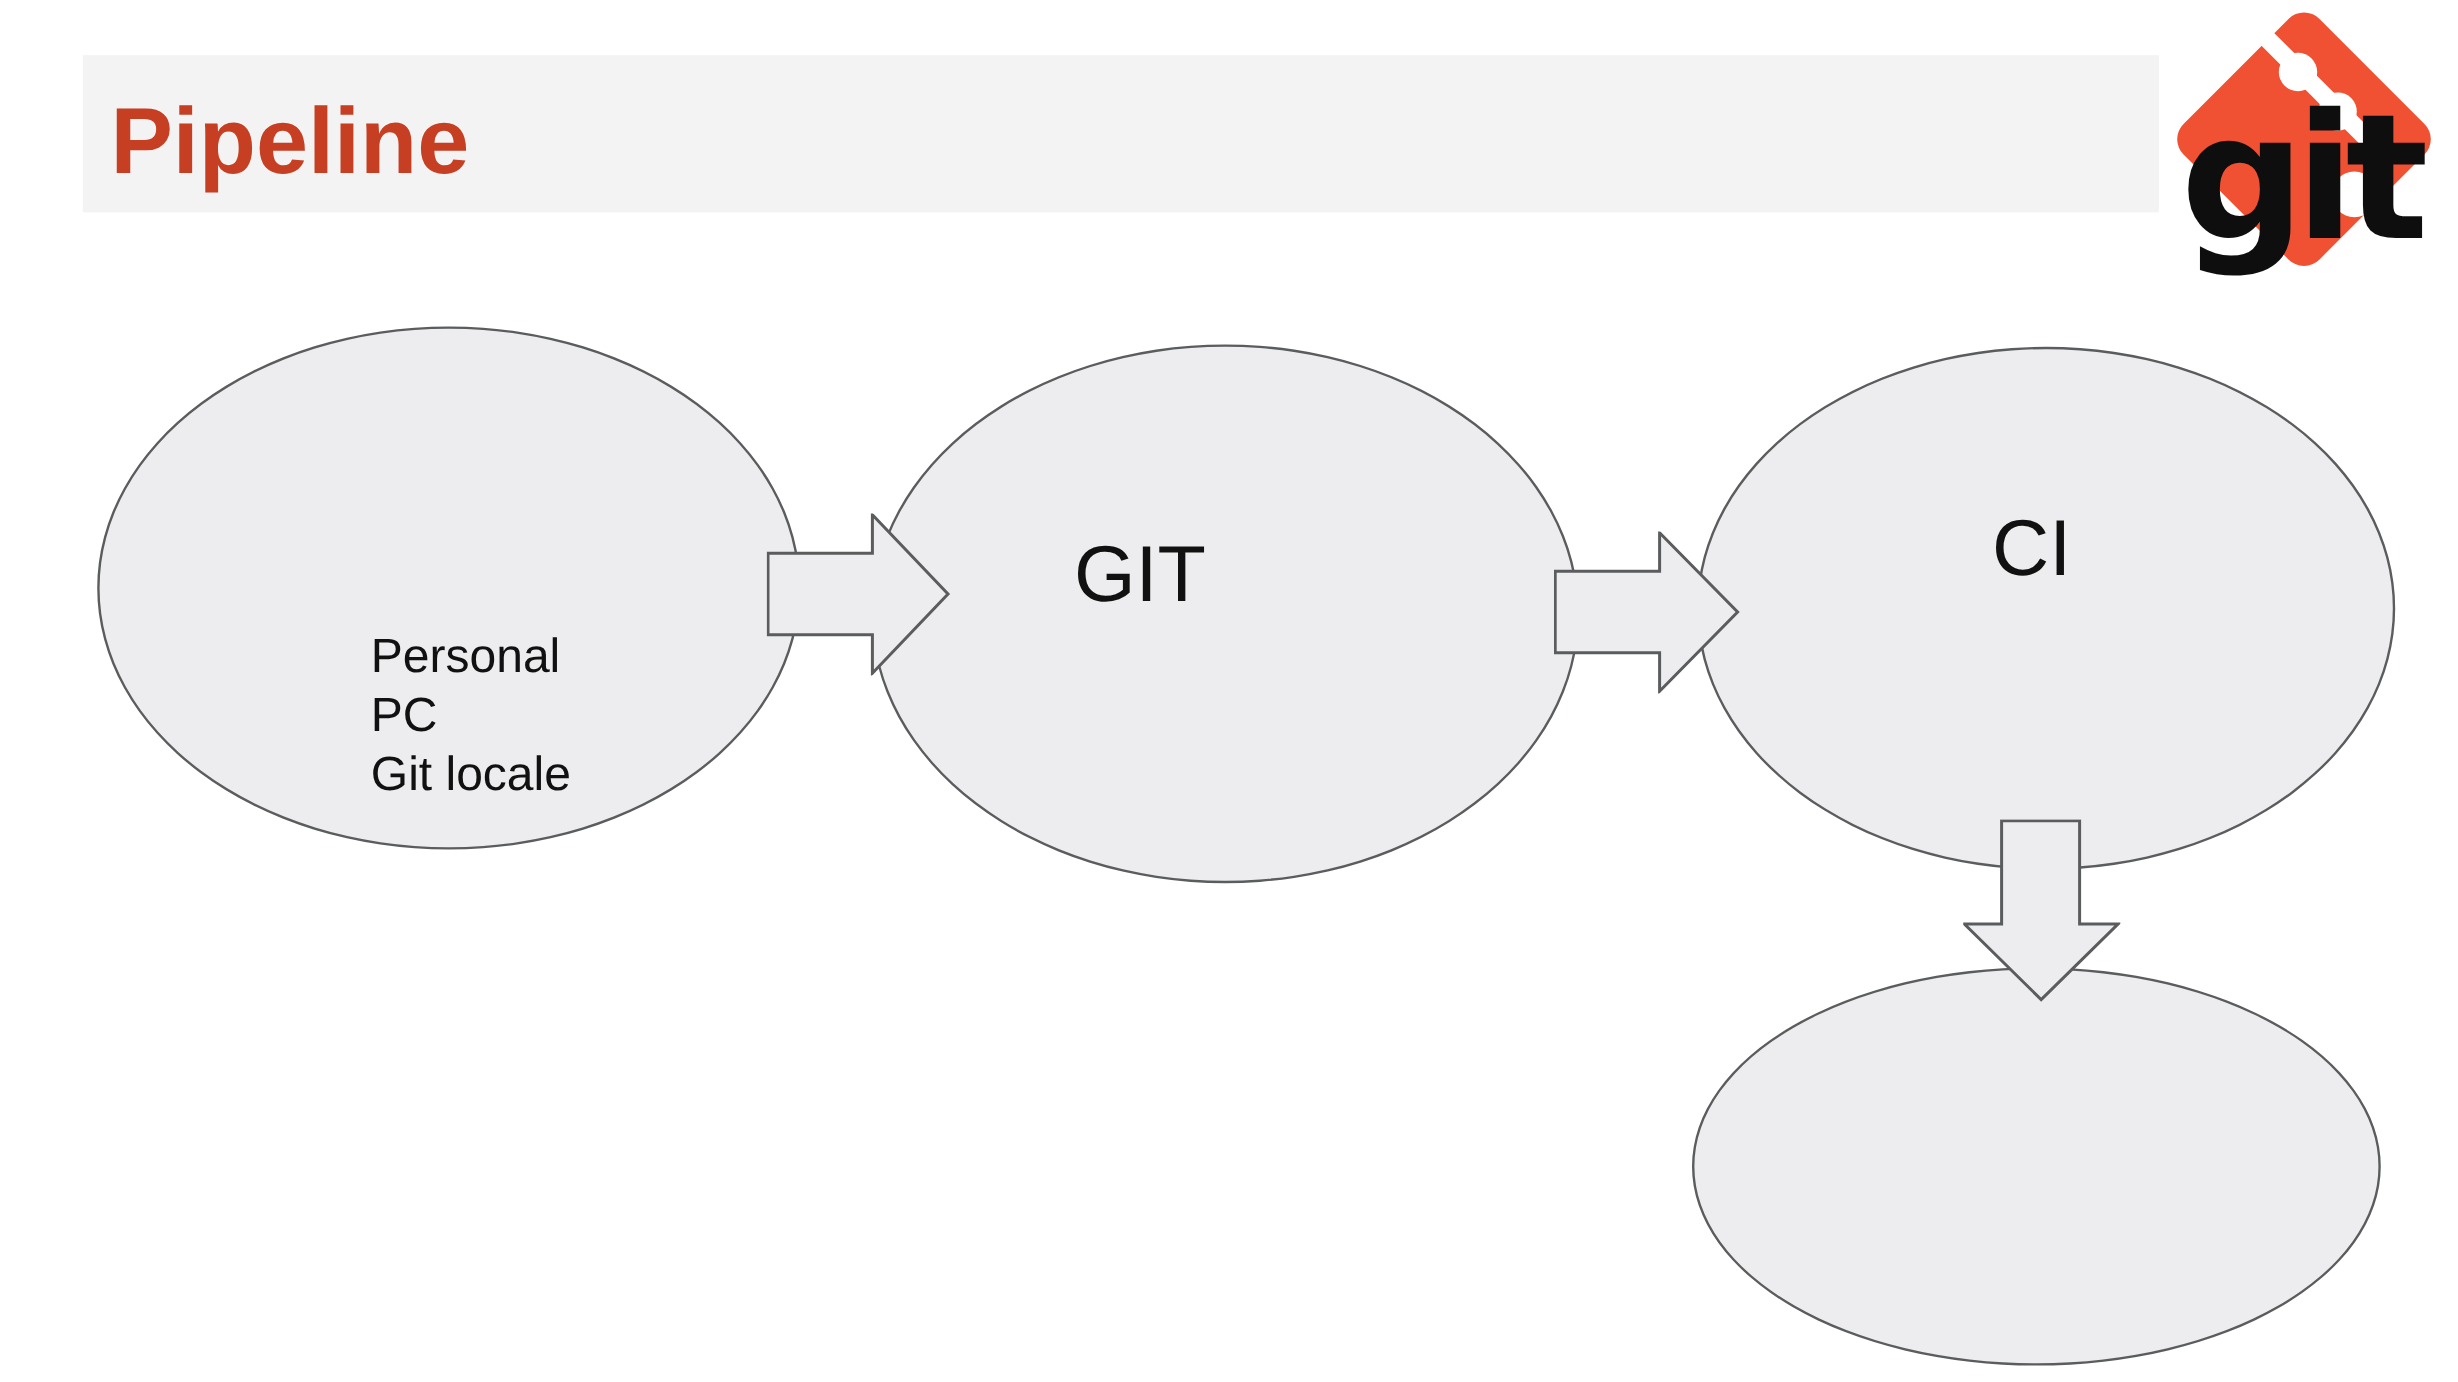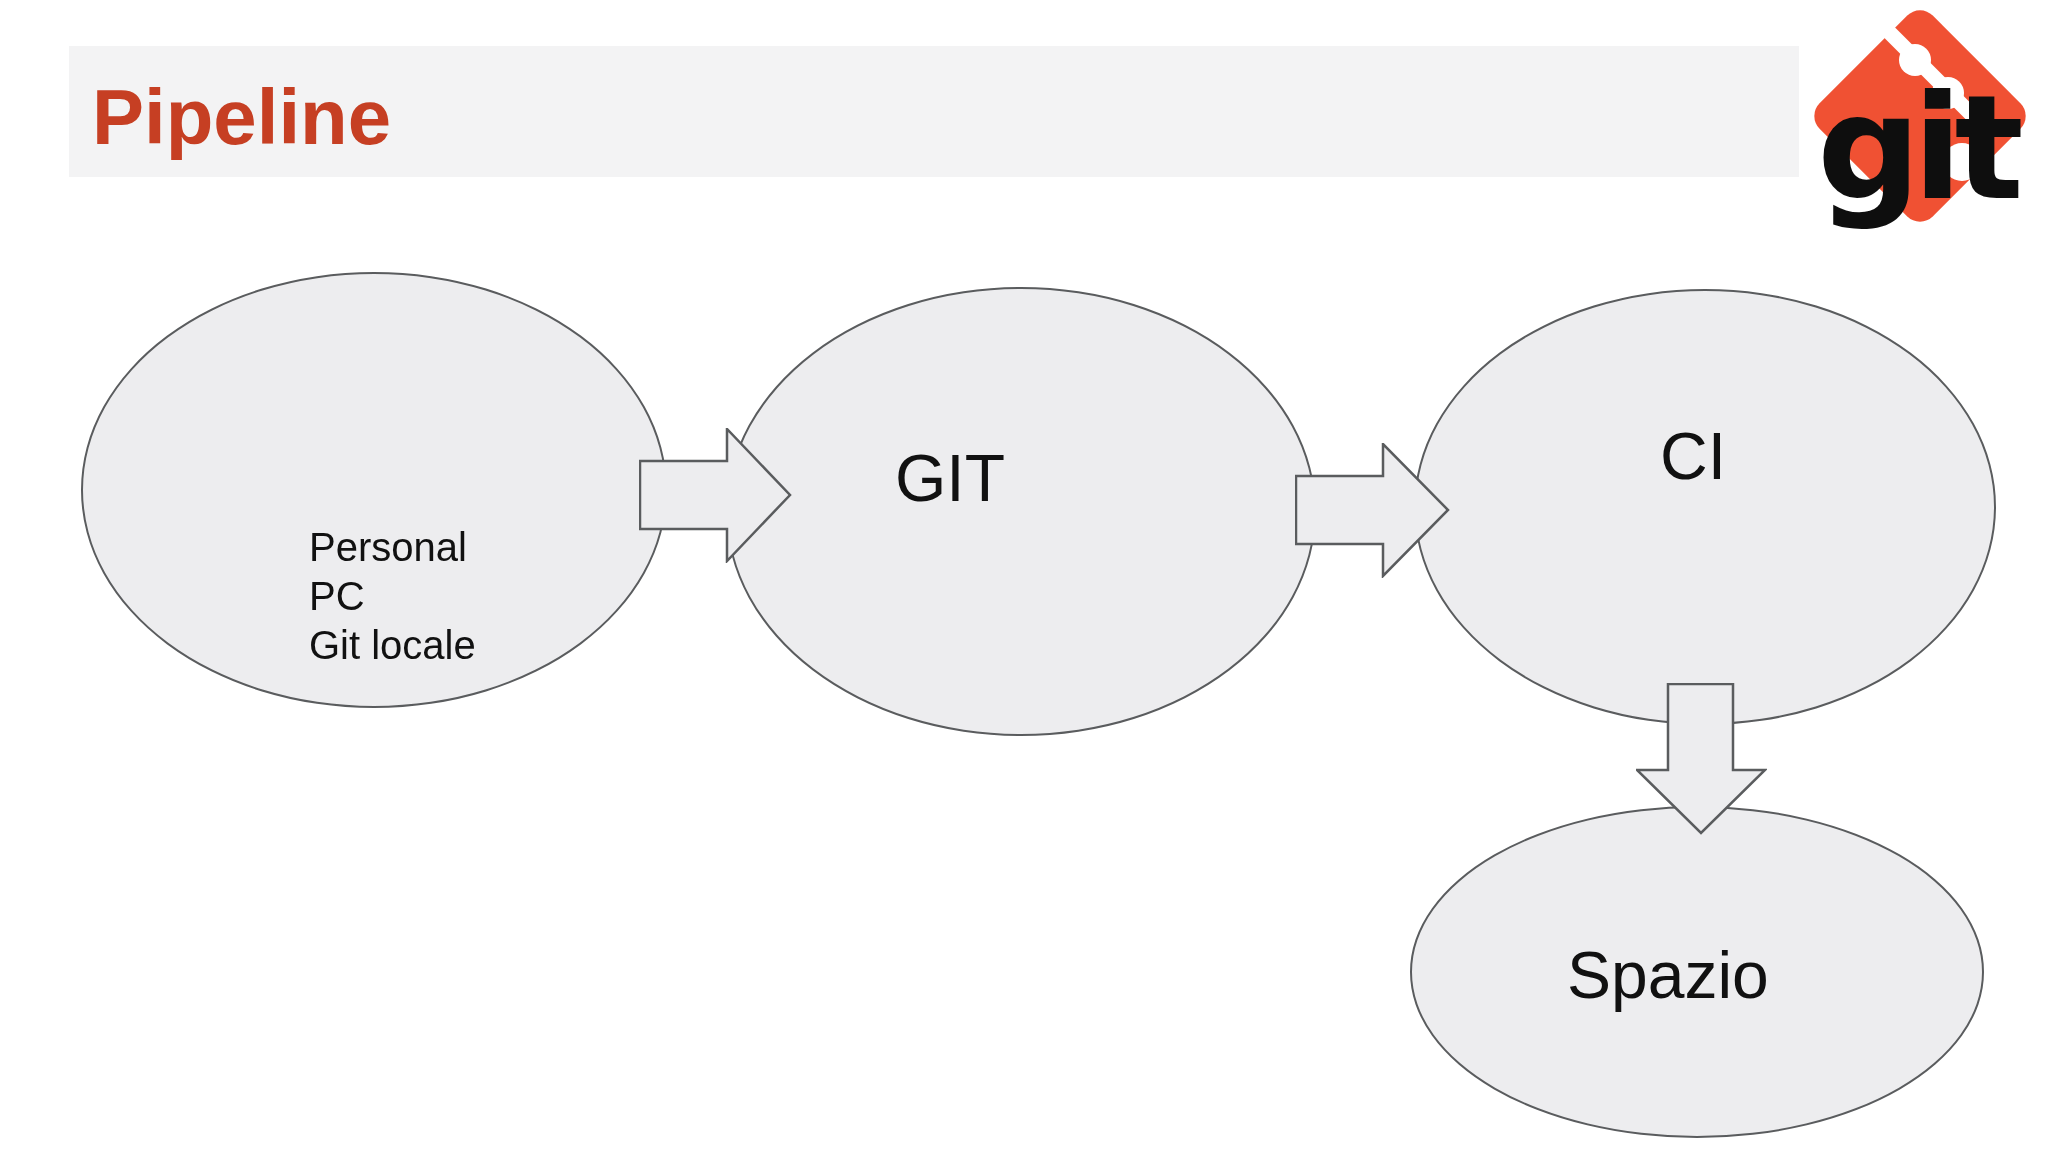--- a/index.html
+++ b/index.html
@@ -99,16 +99,15 @@
     <div>PC</div>
     <div>Git locale</div>
   </div>
   <div class="label" id="label-hosting">
     <div>GIT</div>
   </div>
   <div class="label" id="label-ci">
     <div>CI</div>
   </div>
   <div class="label" id="label-spazio">
-    <div>Spazio</div>
   </div>
 
 </div>
 
 </body></html>

